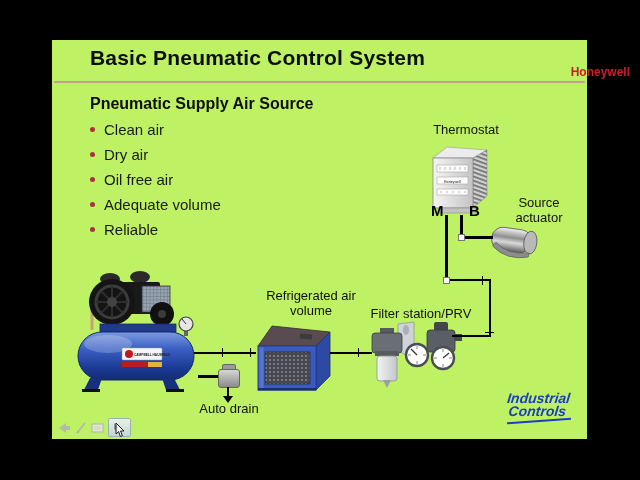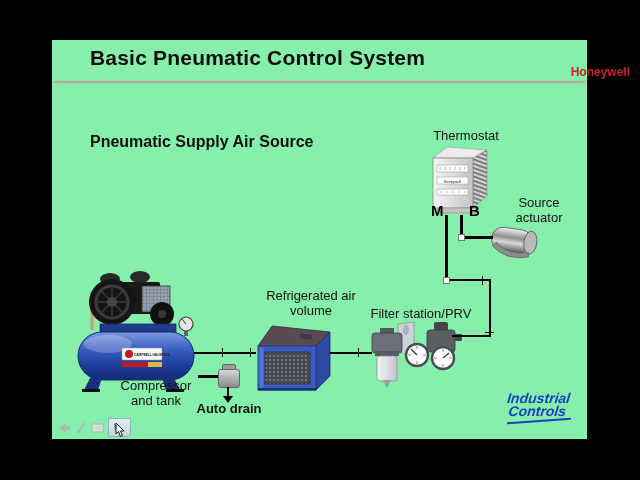--- a/index.html
+++ b/index.html
@@ -1,24 +1,24 @@
 <!DOCTYPE html>
 <html><head>
 <meta charset="utf-8">
 <style>
   html,body{margin:0;padding:0;background:#000;}
   #stage{position:relative;width:640px;height:480px;background:#000;overflow:hidden;
          font-family:"Liberation Sans", sans-serif;}
-  #slide{position:absolute;left:52px;top:40px;width:535px;height:399px;background:#86efac;}
+  #slide{position:absolute;left:52px;top:40px;width:535px;height:399px;background:#bef264;}
   .abs{position:absolute;}
   .lbl{position:absolute;color:#111;font-size:13px;line-height:15px;text-align:center;}
   #title{left:38px;top:6px;font-size:21px;font-weight:bold;color:#0d0d0d;letter-spacing:0.2px;}
   #brand{left:370px;top:25px;width:208px;text-align:right;font-size:12px;font-weight:bold;color:#c62127;}
   #rule{left:2px;top:41px;width:531px;height:2px;background:#c99d9d;}
-  #heading{left:38px;top:55px;font-size:16px;font-weight:bold;color:#0d0d0d;margin-top:38px;}
+  #heading{left:38px;top:55px;font-size:16px;font-weight:bold;color:#0d0d0d;}
   #bullets{position:absolute;left:38px;top:77px;margin:0;padding:0;list-style:none;}
   #bullets li{font-size:15px;color:#1a1a1a;line-height:25px;padding-left:14px;position:relative;}
   #bullets li::before{content:"";position:absolute;left:0;top:10px;width:5px;height:5px;border-radius:50%;background:#a8323c;}
   .pipe{position:absolute;background:#000;}
   .tickv{position:absolute;width:1px;height:9px;background:#000;}
   .tickh{position:absolute;width:9px;height:1px;background:#000;}
   .jsq{position:absolute;width:5px;height:5px;background:#fff;border:1px solid #777;}
   #ic-logo{left:443px;top:352px;width:86px;text-align:center;color:#1c3ec0;
            font-weight:bold;font-style:italic;font-size:14px;line-height:13px;transform:skewX(-6deg);}
   #ic-underline{left:455px;top:380px;width:64px;height:2px;background:#1c3ec0;transform:rotate(-4deg);}
@@ -32,22 +32,29 @@
 <body>
 
 <div id="stage">
   <div id="slide">
 
     <div class="abs" id="title">Basic Pneumatic Control System</div>
     <div class="abs" id="brand">Honeywell</div>
     <div class="abs" id="rule"></div>
 
     <div class="abs" id="heading">Pneumatic Supply Air Source</div>
-
-    <div class="lbl dlabel" style="left:378px;top:83px;width:72px;margin-top:6px;">Thermostat</div>
+    <ul id="bullets">
+      <li>Clean air</li>
+      <li>Dry air</li>
+      <li>Oil free air</li>
+      <li>Adequate volume</li>
+      <li>Reliable</li>
+    </ul>
+
+    <div class="lbl dlabel" style="left:378px;top:83px;width:72px;">Thermostat</div>
     <svg class="abs" style="left:377px;top:98px;" width="62" height="78" viewBox="0 0 62 78">
       <defs>
         <linearGradient id="tg" x1="0" y1="0" x2="1" y2="0">
           <stop offset="0" stop-color="#f5f5f5"></stop>
             <stop offset="1" stop-color="#c3c3c3"></stop>
         </linearGradient>
         <pattern id="sl" width="4" height="4" patternUnits="userSpaceOnUse" patternTransform="rotate(20)">
           <rect width="4" height="4" fill="#d2d2d2"></rect>
             <rect width="4" height="1.7" fill="#6f6f6f"></rect>
         </pattern>
@@ -116,28 +123,27 @@
       <rect x="46" y="94" width="40" height="5" fill="#b51f24"></rect>
       <rect x="72" y="94" width="14" height="5" fill="#e3b43c"></rect>
       <rect x="108" y="60" width="4" height="8" fill="#666"></rect>
       <circle cx="110" cy="56" r="7" fill="#e6e6e6" stroke="#444" stroke-width="1.2"></circle>
       <path d="M110,56 L106,51" stroke="#333" stroke-width="1"></path>
       <polygon points="14,110 26,110 22,122 8,122" fill="#16307e"></polygon>
       <polygon points="86,110 98,110 104,122 90,122" fill="#16307e"></polygon>
       <rect x="6" y="121" width="18" height="3" fill="#101010"></rect>
       <rect x="90" y="121" width="18" height="3" fill="#101010"></rect>
     </svg>
-    <div class="lbl dlabel" style="left:58px;top:339px;width:92px;">Compressor and tank</div>
 
     <div class="pipe" style="left:146px;top:335px;width:20px;height:3px;"></div>
     <div class="abs" style="left:170px;top:324px;width:12px;height:6px;background:#9b9b9b;border:1px solid #666;border-radius:2px;"></div>
     <div class="abs" style="left:166px;top:329px;width:20px;height:17px;background:linear-gradient(#d6d6d6,#8a8a8a);border:1px solid #666;border-radius:3px;"></div>
     <div class="pipe" style="left:175px;top:347px;width:2px;height:9px;"></div>
     <div class="abs" style="left:171px;top:356px;width:0;height:0;border-left:5px solid transparent;border-right:5px solid transparent;border-top:7px solid #000;"></div>
-    <div class="lbl dlabel" style="left:143px;top:362px;width:68px;font-weight:bold;">Auto drain</div>
+    <div class="lbl dlabel" style="left:143px;top:362px;width:68px;">Auto drain</div>
 
     <div class="lbl dlabel" style="left:208px;top:249px;width:102px;">Refrigerated air volume</div>
     <svg class="abs" style="left:204px;top:274px;" width="78" height="78" viewBox="0 0 78 78">
       <defs>
         <pattern id="dots" width="4" height="4" patternUnits="userSpaceOnUse">
           <rect width="4" height="4" fill="#47474f"></rect>
             <circle cx="2" cy="2" r="0.9" fill="#8d929c"></circle>
         </pattern>
       </defs>
       <polygon points="2,32 16,12 74,18 60,32" fill="#5a4b52" stroke="#2e2e34" stroke-width="0.8"></polygon>

